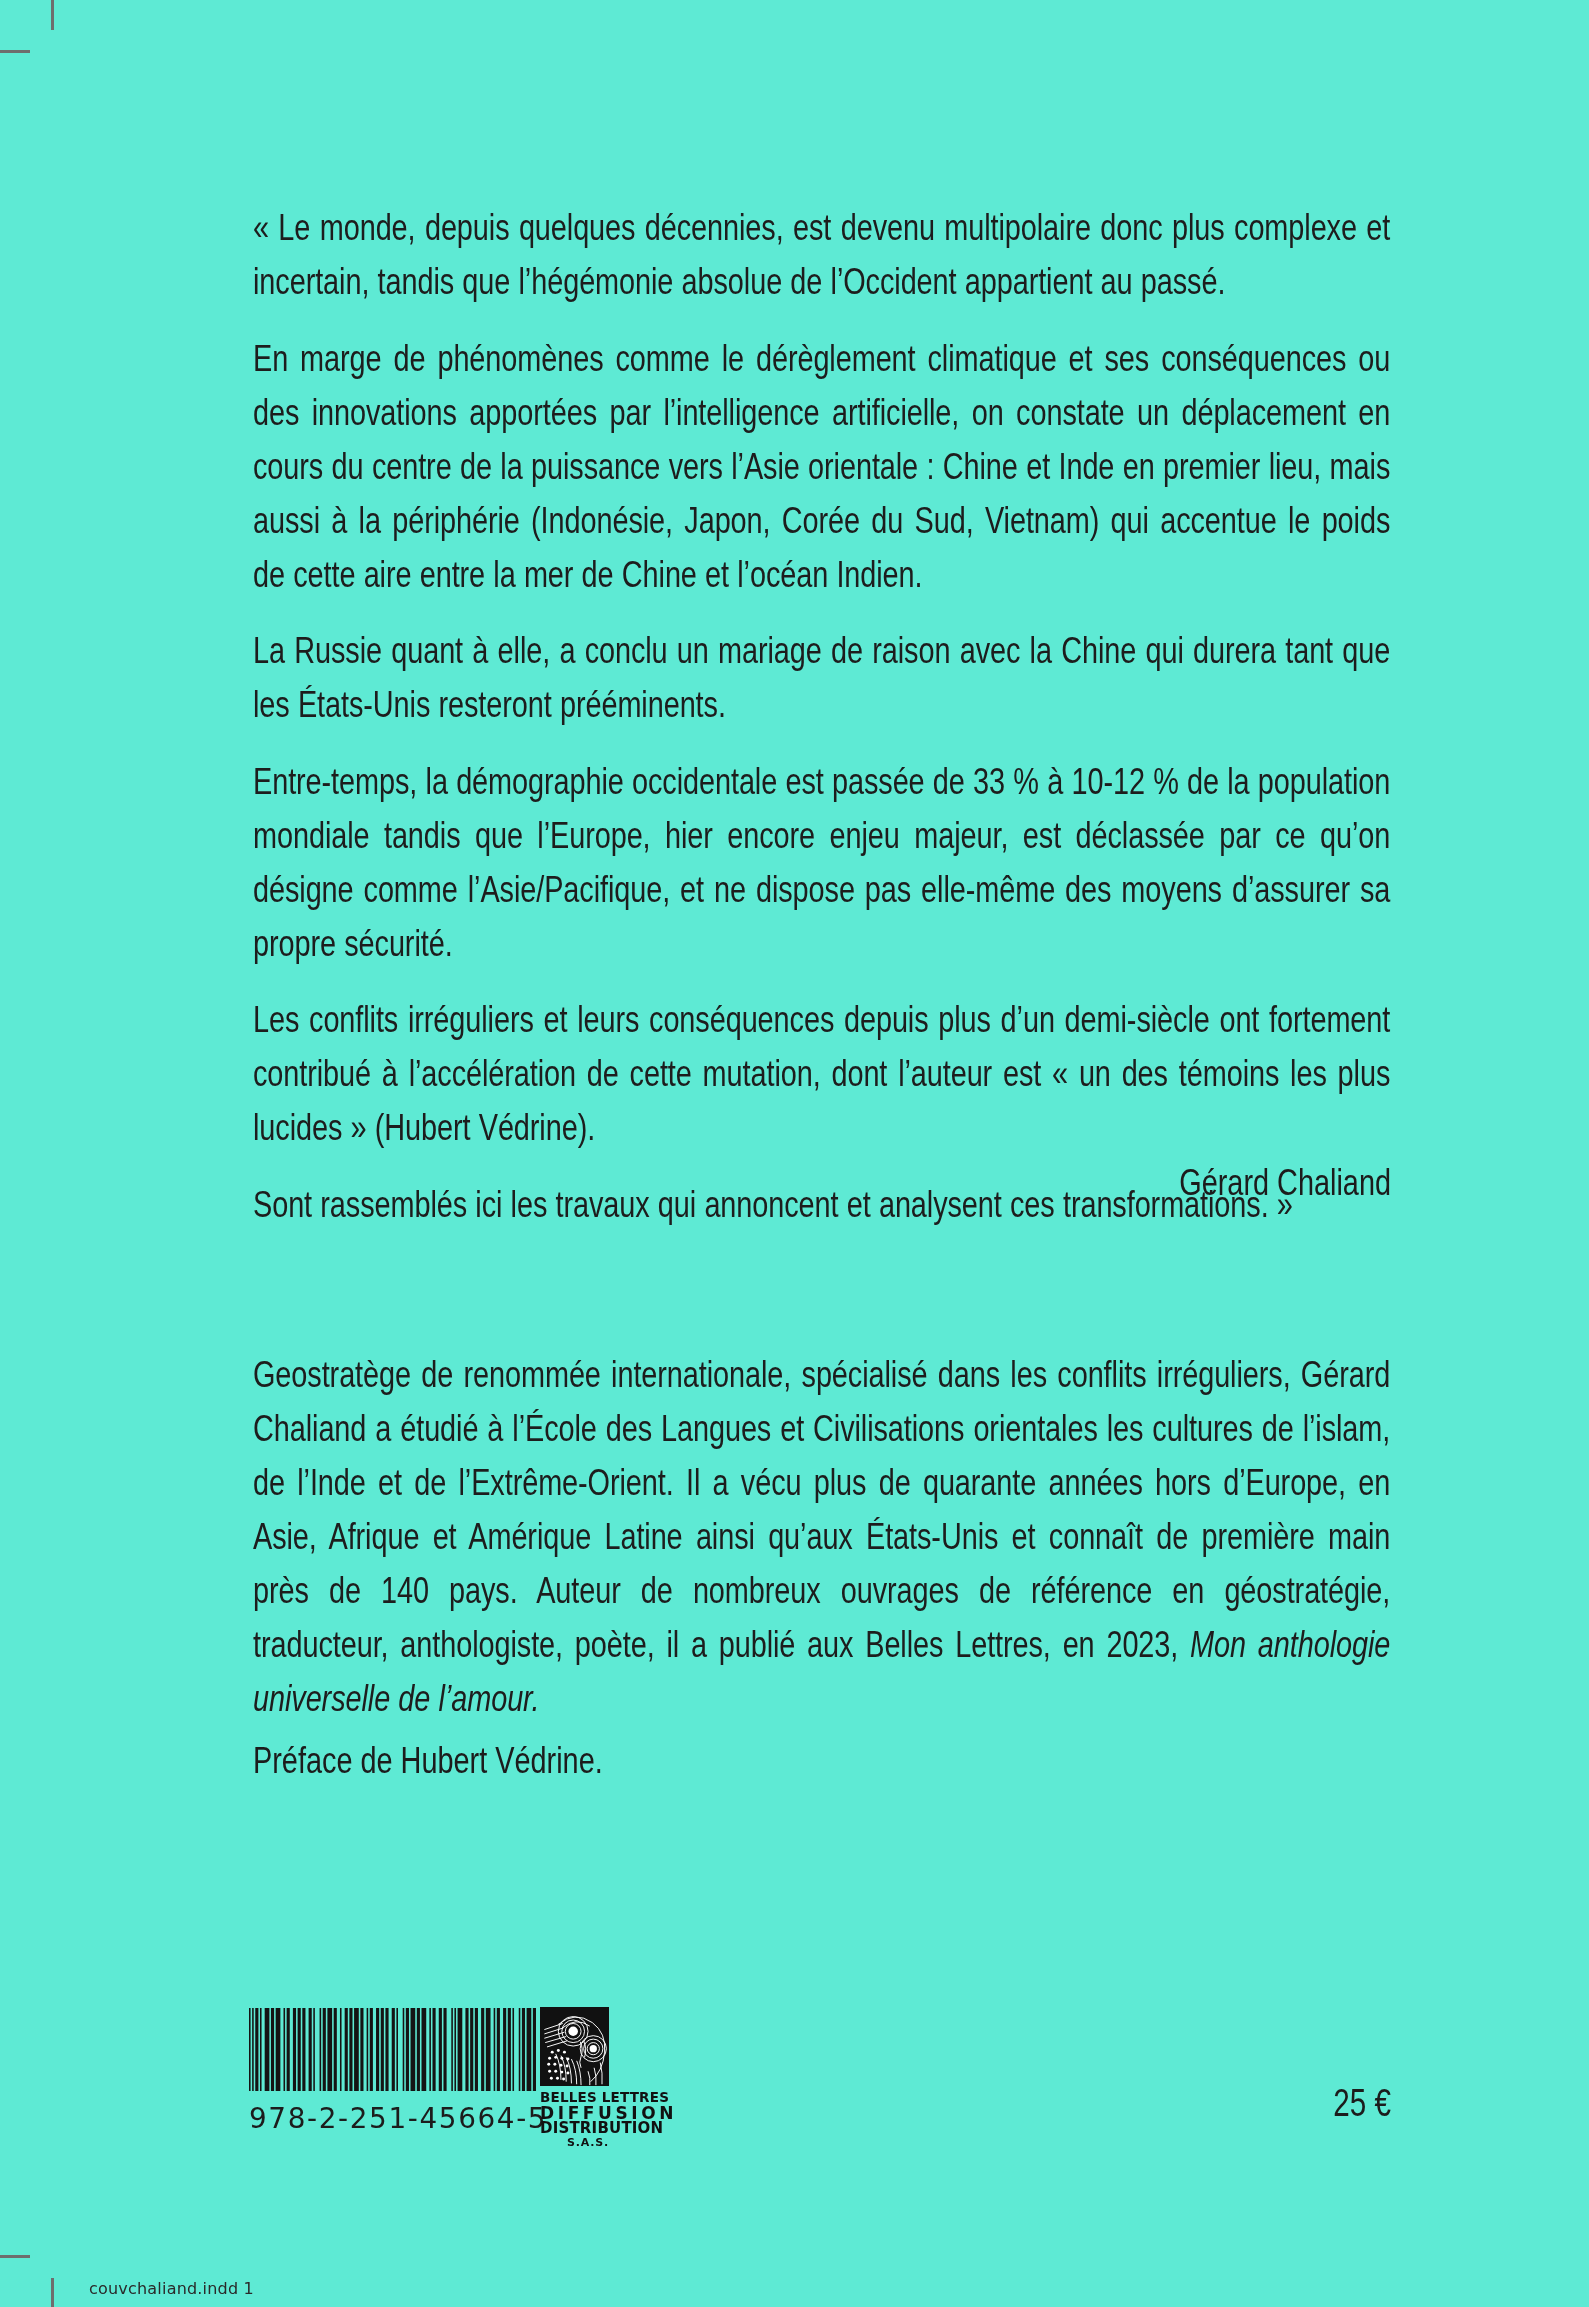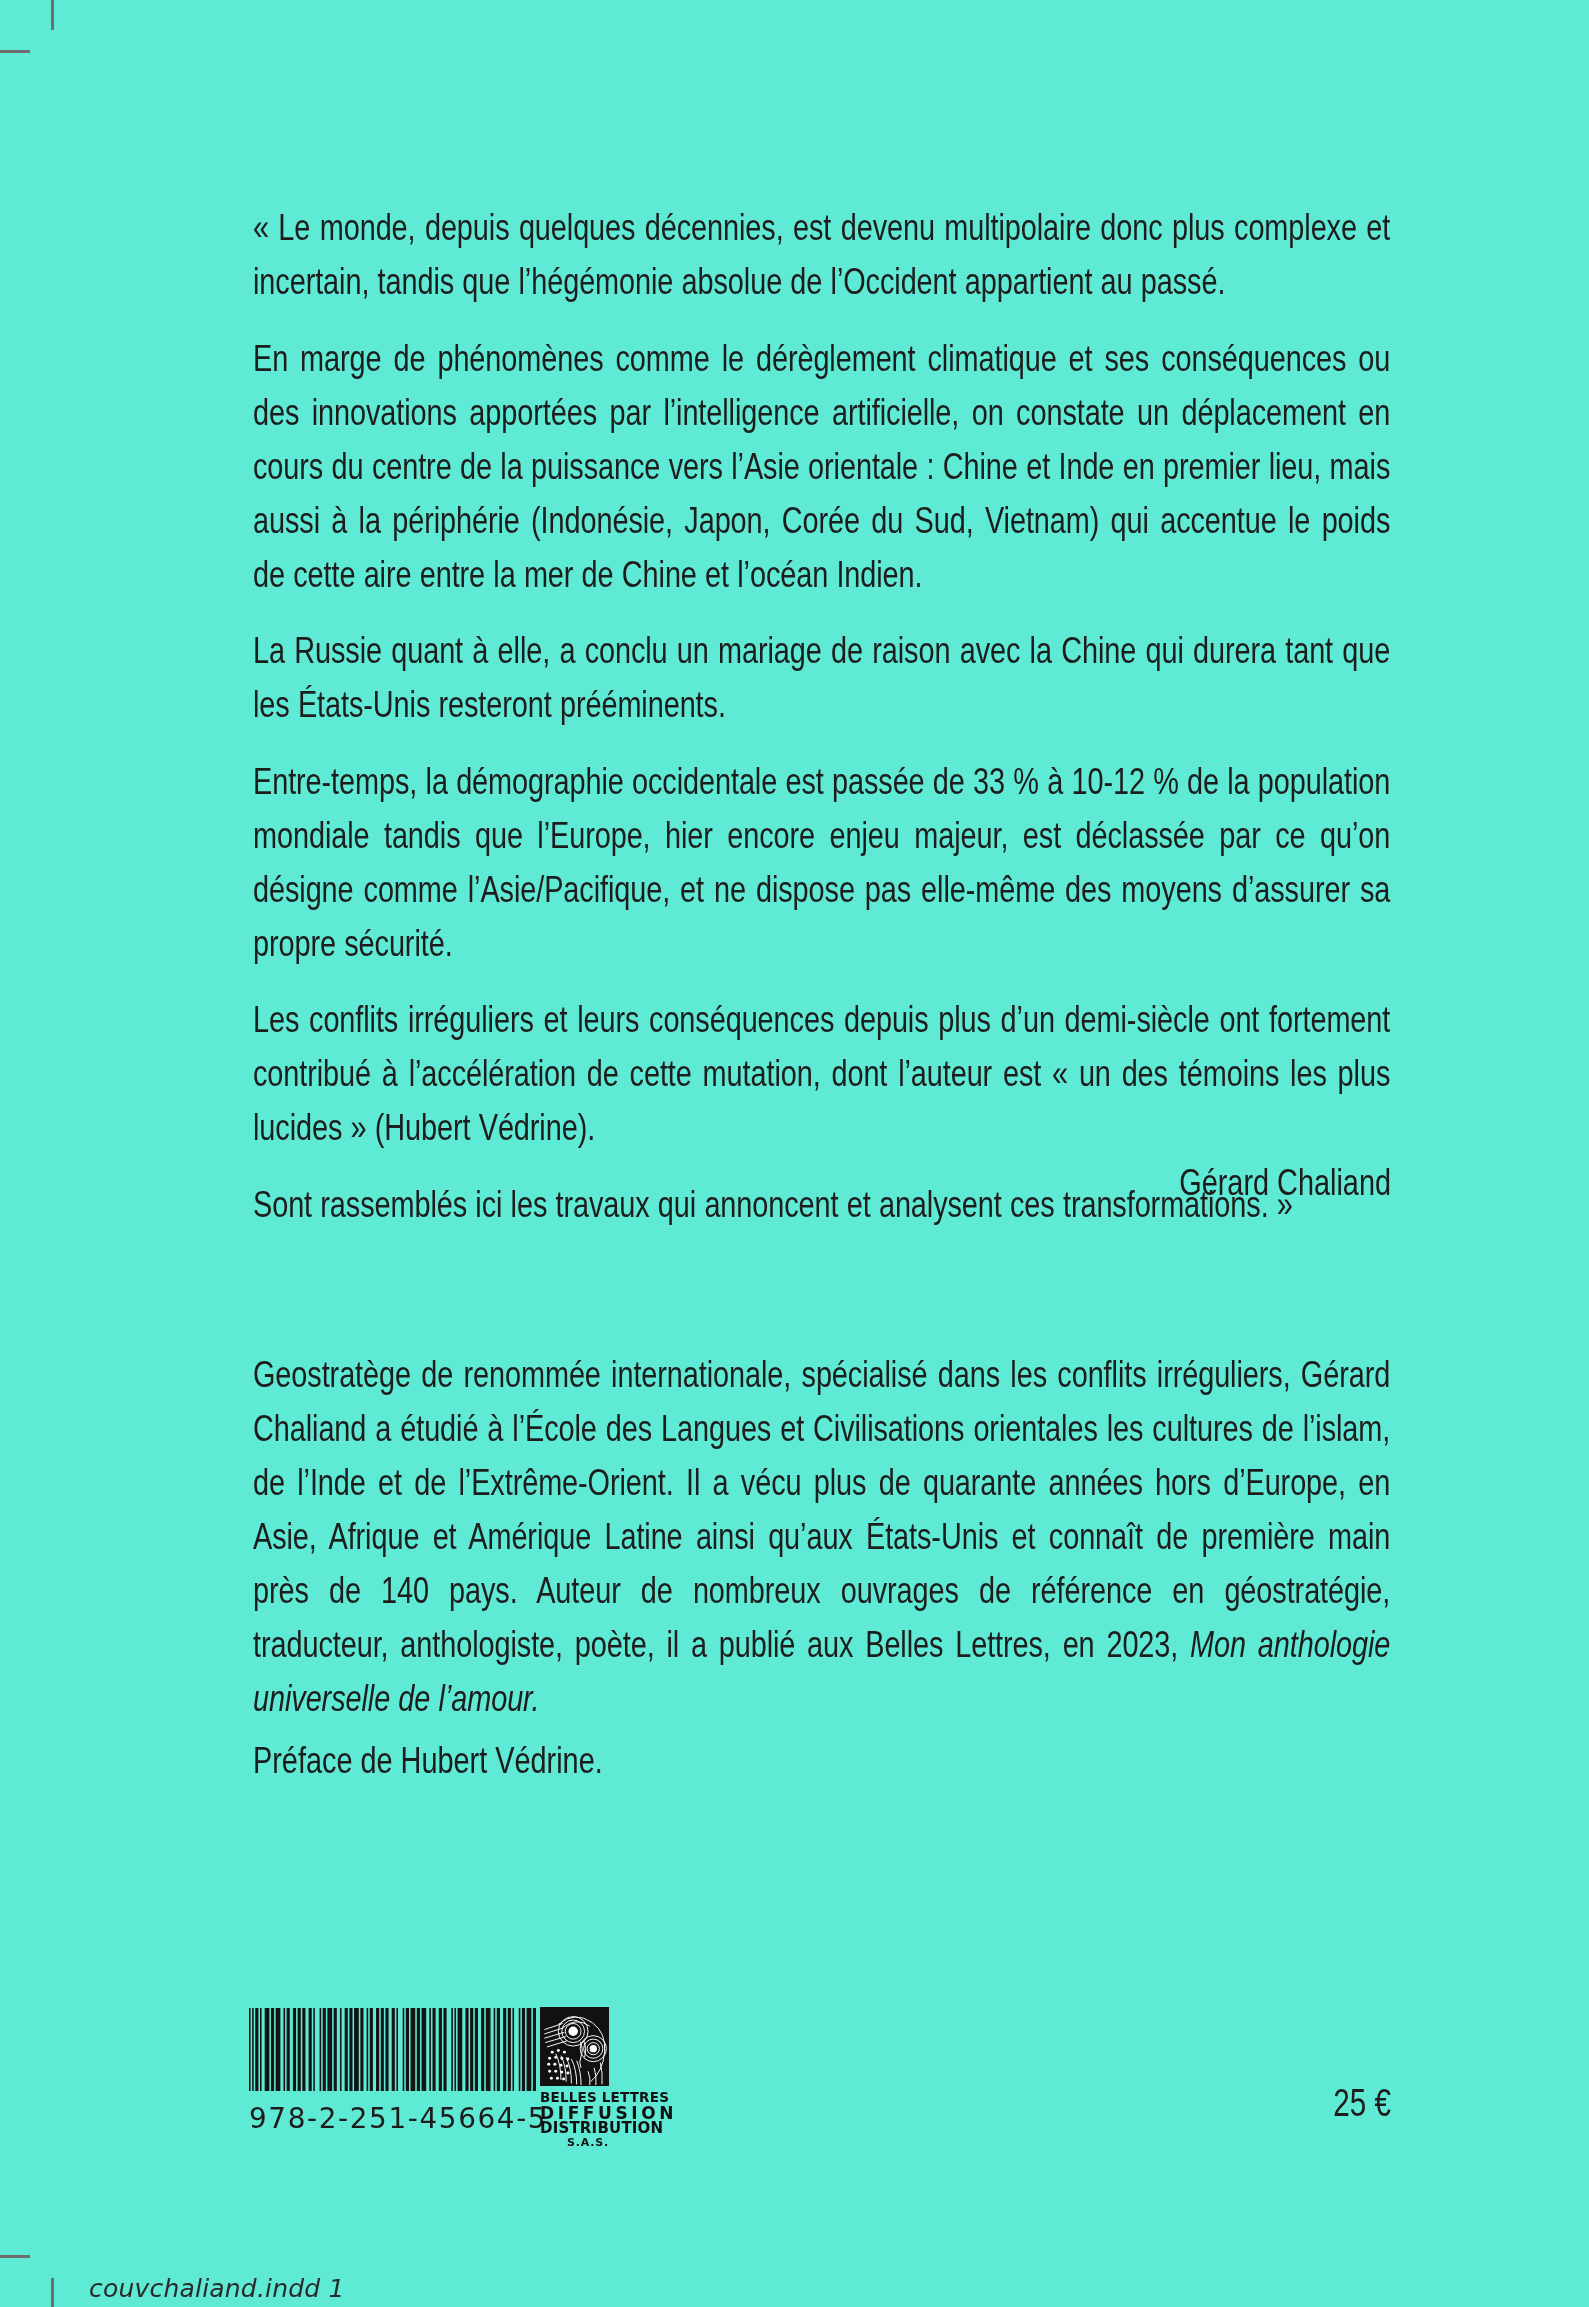--- a/index.html
+++ b/index.html
@@ -157,26 +157,25 @@
     left: 1200px;
     color: #1c1c1c;
   }
 
   
   #slug {
     position: absolute;
     left: 89px;
     top: 2277px;
     font-family: "DejaVu Sans", sans-serif;
-    font-size: 25px;
+    font-size: 16px;
     line-height: 24px;
     color: #2a2a2a;
     letter-spacing: 0.2px;
     white-space: nowrap;
-    font-style: italic;
   }
 </style>
 </head>
 <body>
 
 <div id="page">
 
   <div class="crop crop-top-v"></div>
   <div class="crop crop-left-h"></div>
   <div class="crop crop-btm-h"></div>

